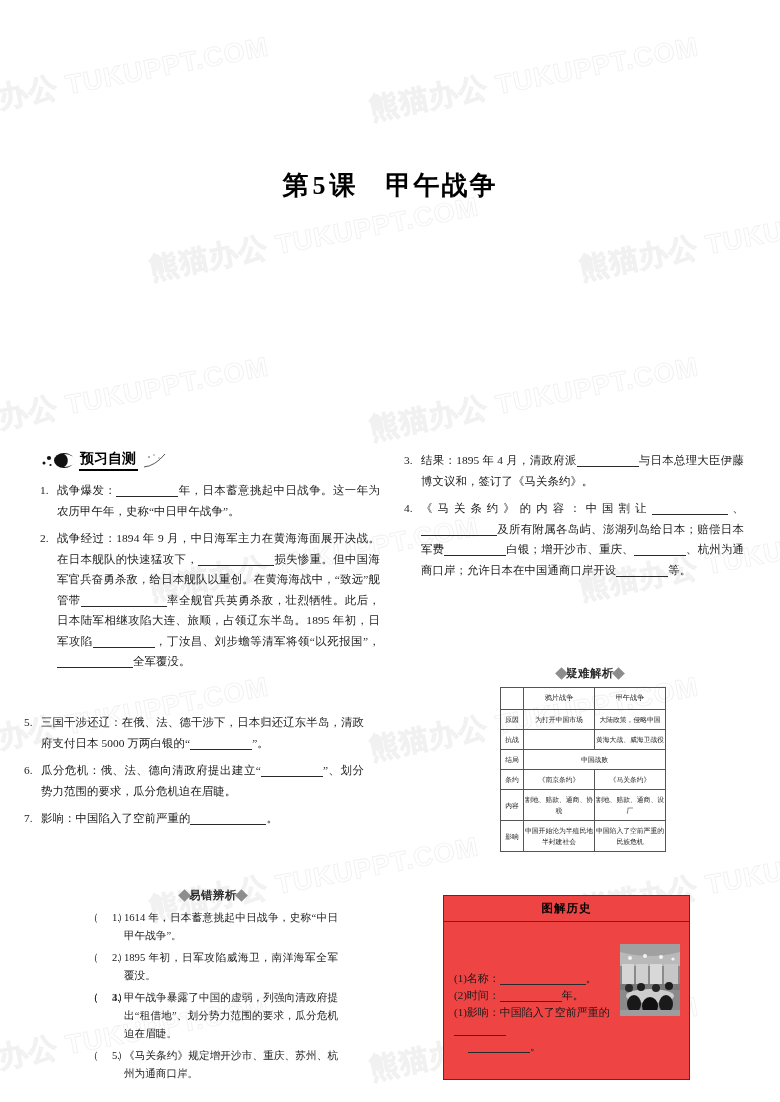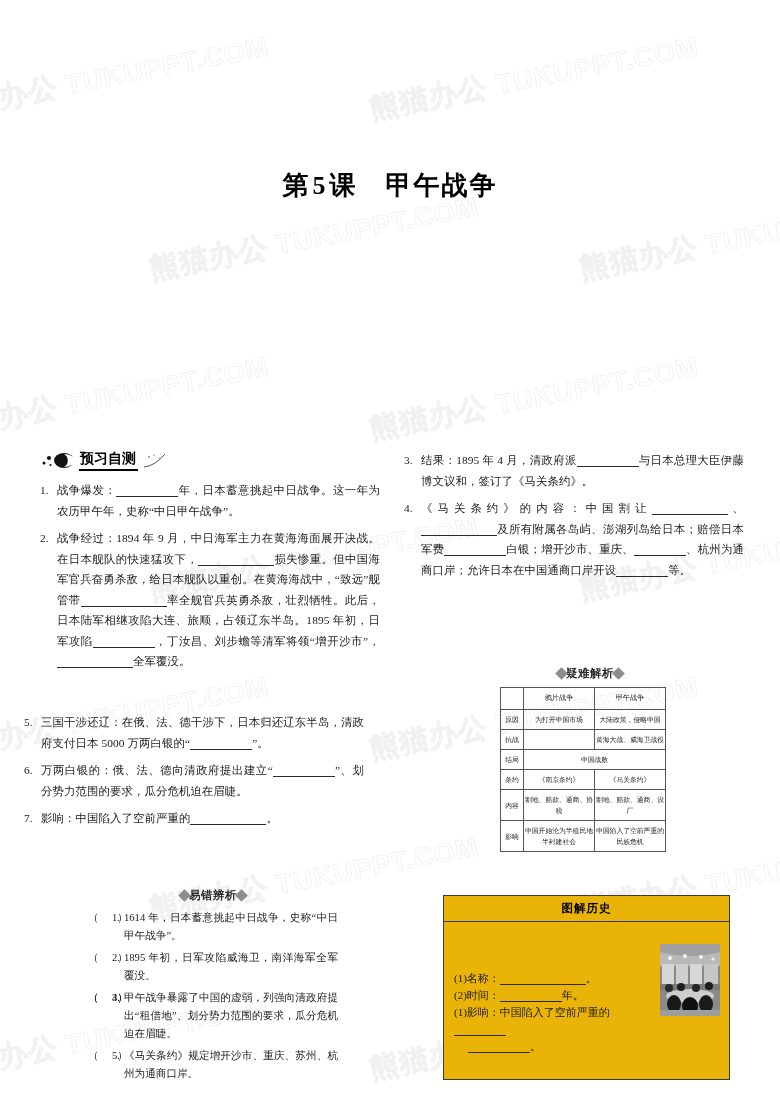--- a/index.html
+++ b/index.html
@@ -206,24 +206,24 @@
   }
   table.cmp th { font-size: 7.2px; padding: 5px 1px; }
   table.cmp td.rowhead { width: 30px; }
   table.cmp td.cell, table.cmp th.cell { width: 68px; }
 
   
   #illus-box {
     position: absolute;
     left: 443px;
     top: 895px;
-    width: 287px;
+    width: 247px;
     height: 185px;
     border: 1px solid #3a3a3a;
-    background: #eab308;
+    background: #ef4444;
     box-sizing: border-box;
   }
   #illus-title {
     height: 25px;
     line-height: 25px;
     text-align: center;
     font-family: "Liberation Sans", sans-serif;
     font-weight: 700;
     font-size: 11.5px;
     border-bottom: 1px solid #3a3a3a;
@@ -294,28 +294,28 @@
       <span class="badge-text">预习自测</span>
       <svg class="badge-swoosh" viewBox="0 0 26 16">
         <path d="M1 14 Q12 13 22 1" stroke="#555" stroke-width="1" fill="none"></path>
         <circle cx="6" cy="4" r="0.9" fill="#888"></circle>
         <circle cx="11" cy="2" r="0.8" fill="#888"></circle>
         <circle cx="16" cy="5" r="0.7" fill="#888"></circle>
       </svg>
     </div>
     <ol class="qlist" id="left-items">
         <li><span class="idx">1.</span><span>战争爆发：</span><span class="blank b-md"></span><span>年，日本蓄意挑起中日战争。这一年为农历甲午年，史称“中日甲午战争”。</span></li>
-        <li><span class="idx">2.</span><span>战争经过：1894 年 9 月，中日海军主力在黄海海面展开决战。在日本舰队的快速猛攻下，</span><span class="blank b-lg"></span><span>损失惨重。但中国海军官兵奋勇杀敌，给日本舰队以重创。在黄海海战中，“致远”舰管带</span><span class="blank b-xl"></span><span>率全舰官兵英勇杀敌，壮烈牺牲。此后，日本陆军相继攻陷大连、旅顺，占领辽东半岛。1895 年初，日军攻陷</span><span class="blank b-md"></span><span>，丁汝昌、刘步蟾等清军将领“增开沙市”，</span><span class="blank b-lg"></span><span>全军覆没。</span></li>
+        <li><span class="idx">2.</span><span>战争经过：1894 年 9 月，中日海军主力在黄海海面展开决战。在日本舰队的快速猛攻下，</span><span class="blank b-lg"></span><span>损失惨重。但中国海军官兵奋勇杀敌，给日本舰队以重创。在黄海海战中，“致远”舰管带</span><span class="blank b-xl"></span><span>率全舰官兵英勇杀敌，壮烈牺牲。此后，日本陆军相继攻陷大连、旅顺，占领辽东半岛。1895 年初，日军攻陷</span><span class="blank b-md"></span><span>，丁汝昌、刘步蟾等清军将领“以死报国”，</span><span class="blank b-lg"></span><span>全军覆没。</span></li>
       </ol>
   </div>
 
   <div style="position:absolute;left:24px;top:712px;width:340px;">
     <ol class="qlist" id="left-items-lower">
         <li><span class="idx">5.</span><span>三国干涉还辽：在俄、法、德干涉下，日本归还辽东半岛，清政府支付日本 5000 万两白银的“</span><span class="blank b-md"></span><span>”。</span></li>
-        <li><span class="idx">6.</span><span>万两白银的：俄、法、德向清政府提出建立“</span><span class="blank b-md"></span><span>”、划分势力范围的要求，瓜分危机迫在眉睫。</span></li>
+        <li><span class="idx">6.</span><span>瓜分危机：俄、法、德向清政府提出建立“</span><span class="blank b-md"></span><span>”、划分势力范围的要求，瓜分危机迫在眉睫。</span></li>
         <li><span class="idx">7.</span><span>影响：中国陷入了空前严重的</span><span class="blank b-lg"></span><span>。</span></li>
       </ol>
   </div>
 
   <div class="col" id="col-right">
     <ol class="qlist" id="right-items">
         <li><span class="idx">3.</span><span>结果：1895 年 4 月，清政府派</span><span class="blank b-md"></span><span>与日本总理大臣伊藤博文议和，签订了《马关条约》。</span></li>
         <li><span class="idx">4.</span><span>《马关条约》的内容：中国割让</span><span class="blank b-lg"></span><span>、</span><span class="blank b-lg"></span><span>及所有附属各岛屿、澎湖列岛给日本；赔偿日本军费</span><span class="blank b-md"></span><span>白银；增开沙市、重庆、</span><span class="blank b-sm"></span><span>、杭州为通商口岸；允许日本在中国通商口岸开设</span><span class="blank b-sm"></span><span>等。</span></li>
       </ol>
   </div>

